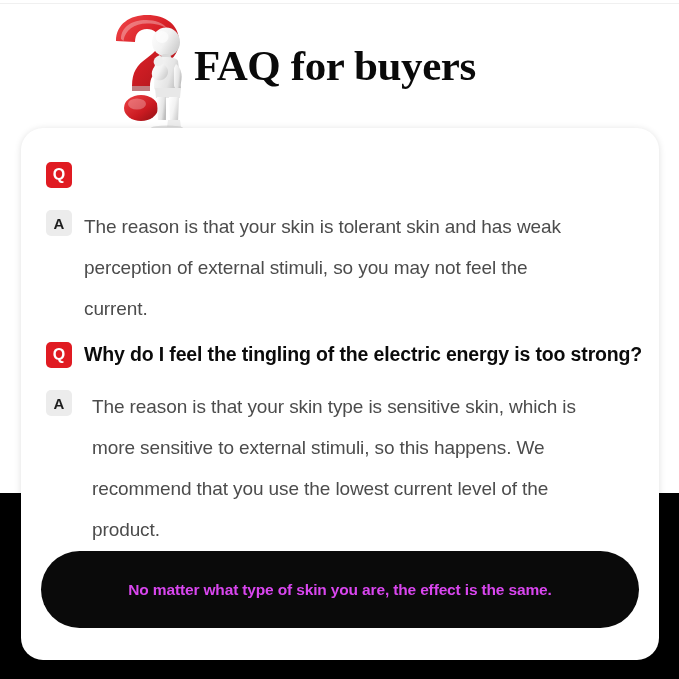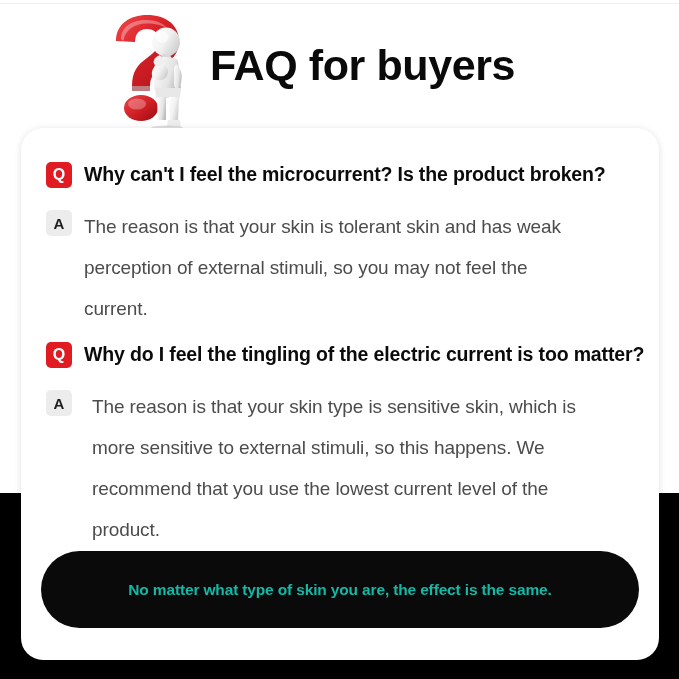--- a/index.html
+++ b/index.html
@@ -44,27 +44,28 @@
   }
   #logo {
     position: absolute;
     left: 104px;
     top: 14px;
     width: 100px;
     height: 116px;
   }
   #title {
     position: absolute;
-    left: 210px;
+    left: 194px;
     top: 41px;
     font-size: 43px;
     font-weight: bold;
     color: #0a0a0a;
     letter-spacing: -0.4px;
     white-space: nowrap;
+    font-family: Liberation Serif, serif;
   }
 
   
   #card {
     position: absolute;
     left: 21px;
     top: 128px;
     width: 638px;
     height: 532px;
     background: #ffffff;
@@ -136,21 +137,21 @@
     width: 598px;
     height: 77px;
     background: #0a0a0a;
     border-radius: 39px;
     display: flex;
     flex-direction: column;
     align-items: center;
     justify-content: center;
   }
   .banner-line {
-    color: #14b8a6;
+    color: #d946ef;
     font-size: 15.5px;
     font-weight: bold;
     line-height: 22px;
     text-align: center;
     letter-spacing: -0.15px;
     white-space: nowrap;
   }
 </style>
 </head>
 <body>
@@ -228,32 +229,31 @@
     </div>
 
     <div id="title">FAQ for buyers</div>
   </div>
 
   <div id="card">
 
     <div class="qa-block" id="qa-0">
       <div class="q-row">
         <div class="badge badge-q">Q</div>
-        <div class="q-text">Why can't I feel the microcurrent? Is the product broken?</div>
       </div>
       <div class="a-row">
         <div class="badge badge-a">A</div>
         <div class="a-text" style="max-width:500px;">The reason is that your skin is tolerant skin and has weak perception of external stimuli, so you may not feel the current.</div>
       </div>
     </div>
 
     <div class="qa-block" id="qa-1">
       <div class="q-row">
         <div class="badge badge-q">Q</div>
-        <div class="q-text">Why do I feel the tingling of the electric current is too matter?</div>
+        <div class="q-text">Why do I feel the tingling of the electric energy is too strong?</div>
       </div>
       <div class="a-row">
         <div class="badge badge-a">A</div>
         <div class="a-text" style="max-width:492px;margin-left:20px;">The reason is that your skin type is sensitive skin, which is more sensitive to external stimuli, so this happens. We recommend that you use the lowest current level of the product.</div>
       </div>
     </div>
 
     <div id="banner">
       <div class="banner-line">No matter what type of skin you are, the effect is the same.</div>
     </div>

